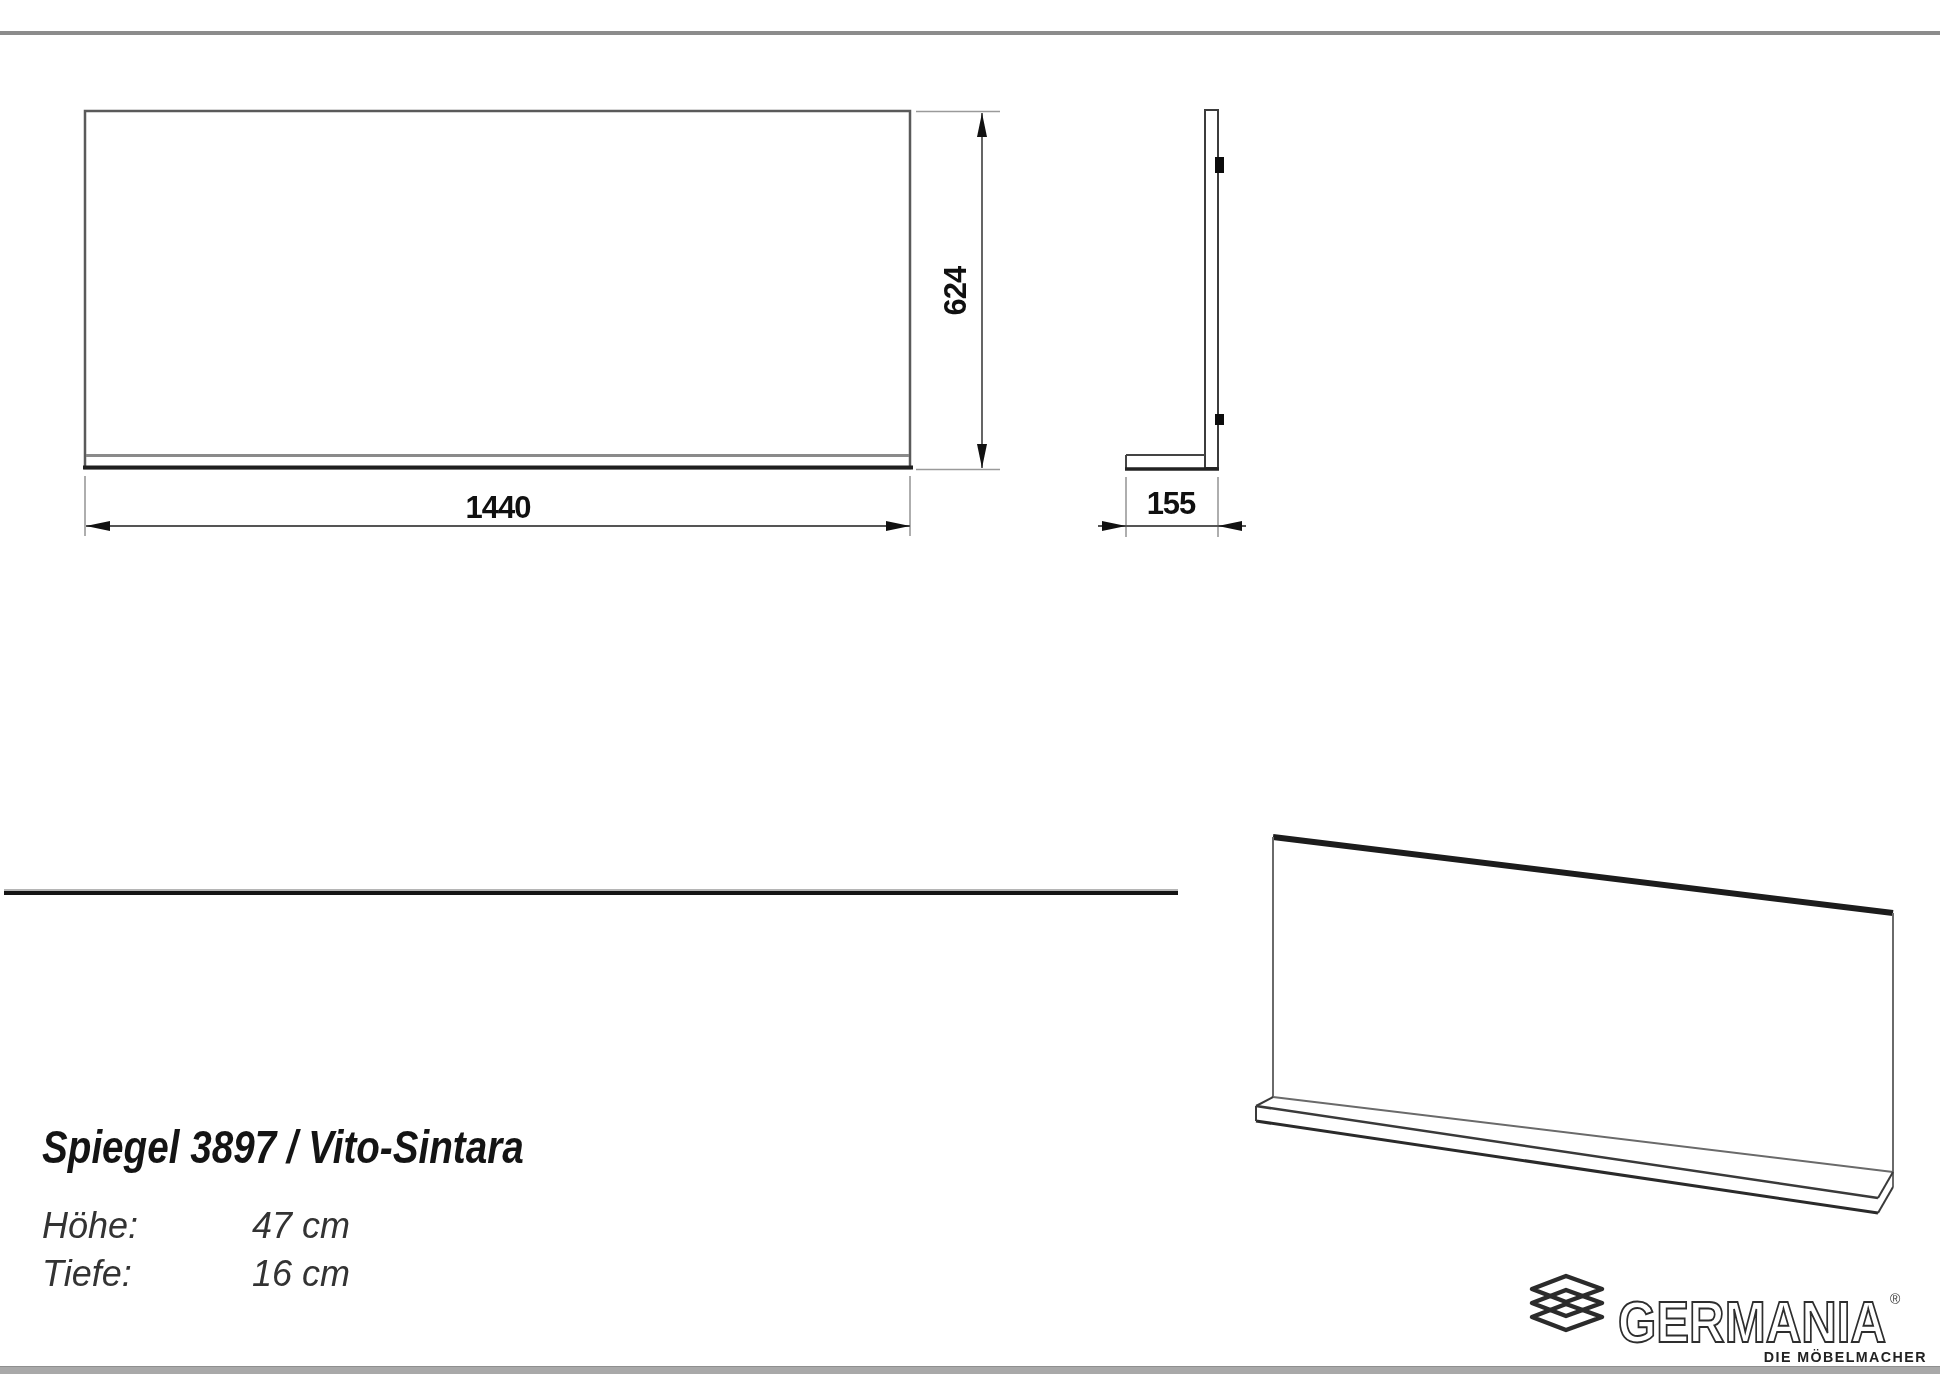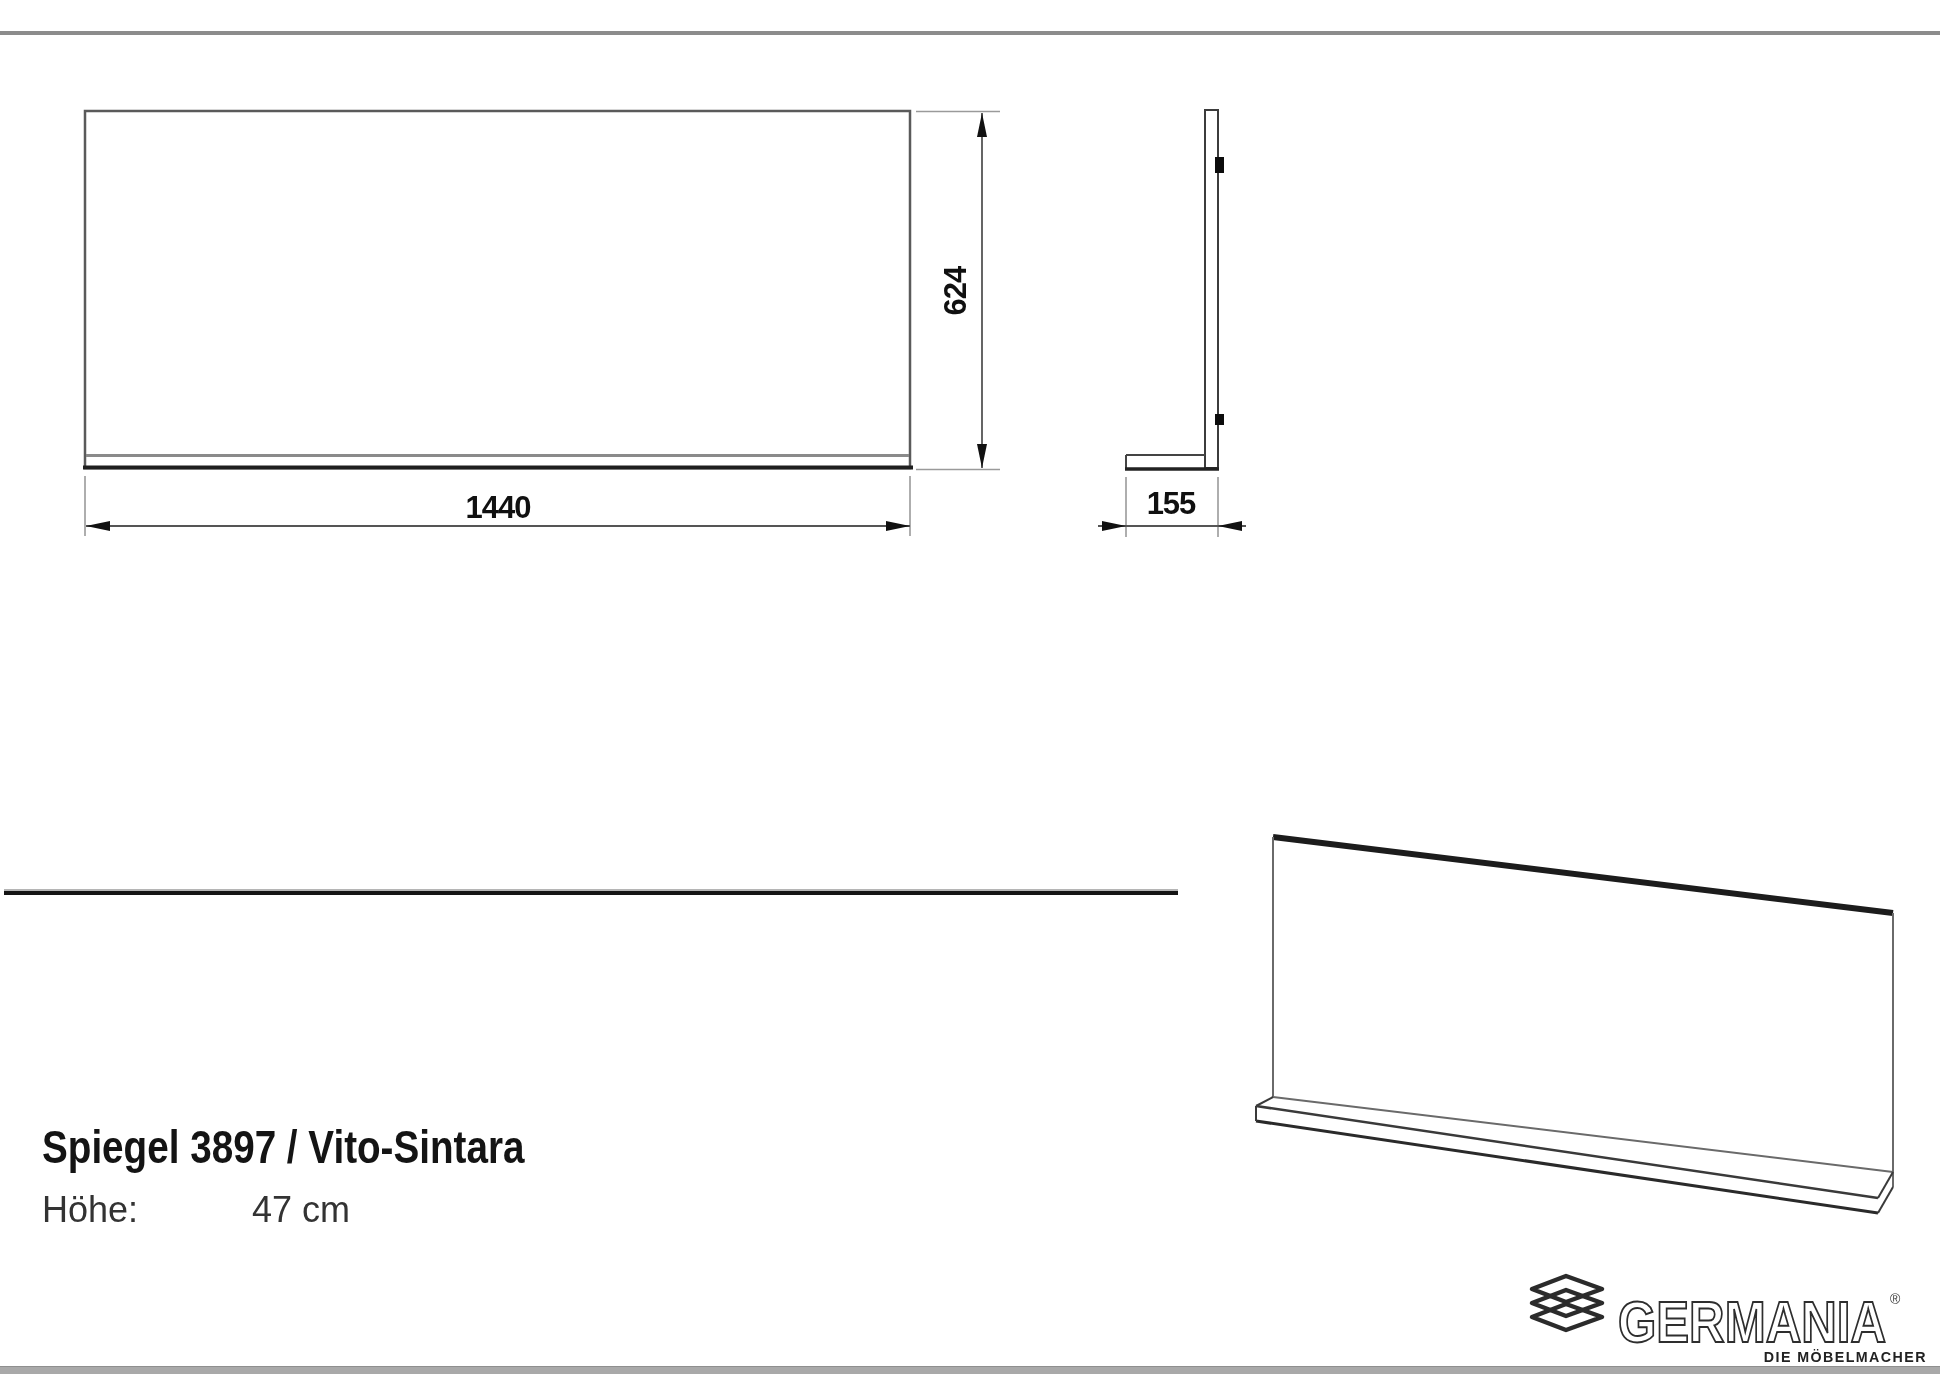--- a/index.html
+++ b/index.html
@@ -16,28 +16,28 @@
   #divider{left:4px;top:889px;width:1174px;height:4px;background:#141414;border-top:2px solid #b5b5b5;}
   #draw{left:0;top:0;width:1940px;height:1374px;}
 
   svg text.dim{
     font-family:"Liberation Sans", sans-serif;
     font-weight:bold;
     font-size:31px;
     fill:#101010;
     letter-spacing:-1px;
   }
-  #product-block{left:42px;top:1124px;width:640px;}
+  #product-block{left:42px;top:1124px;width:640px;font-style:italic;}
   #product-title{
     font-size:46px;font-weight:bold;color:#141414;white-space:nowrap;
     transform:scaleX(0.84);transform-origin:left center;line-height:1.0;
   }
   #spec-table{margin-top:16px;}
   .spec-row{height:48px;line-height:48px;font-size:36px;color:#333333;white-space:nowrap;}
-  .spec-label{display:inline-block;width:210px;}
+  .spec-label{display:inline-block;width:210px;margin-top:16px;}
   .spec-value{display:inline-block;}
   #brand-tagline{
     left:1756px;top:1348px;width:156px;
     font-size:15px;font-weight:bold;letter-spacing:1.5px;
     color:#222222;text-align:right;white-space:nowrap;
     transform:scaleX(0.95);transform-origin:right center;
   }
 </style>
 </head>
 <body>
@@ -115,20 +115,23 @@
   </svg>
 
   <div class="abs" id="divider"></div>
 
   <div class="abs" id="product-block">
     <div id="product-title">Spiegel 3897 / Vito-Sintara</div>
     <div id="spec-table">
       <div class="spec-row">
         <span class="spec-label">Höhe:</span><span class="spec-value">47 cm</span>
       </div>
+      <div class="spec-row">
+        <span class="spec-label">Tiefe:</span><span class="spec-value">16 cm</span>
+      </div>
     </div>
   </div>
 
   <div class="abs" id="brand-tagline">DIE MÖBELMACHER</div>
 
   <div class="abs" id="bottom-bar"></div>
 
 </div>
 
 </body></html>

